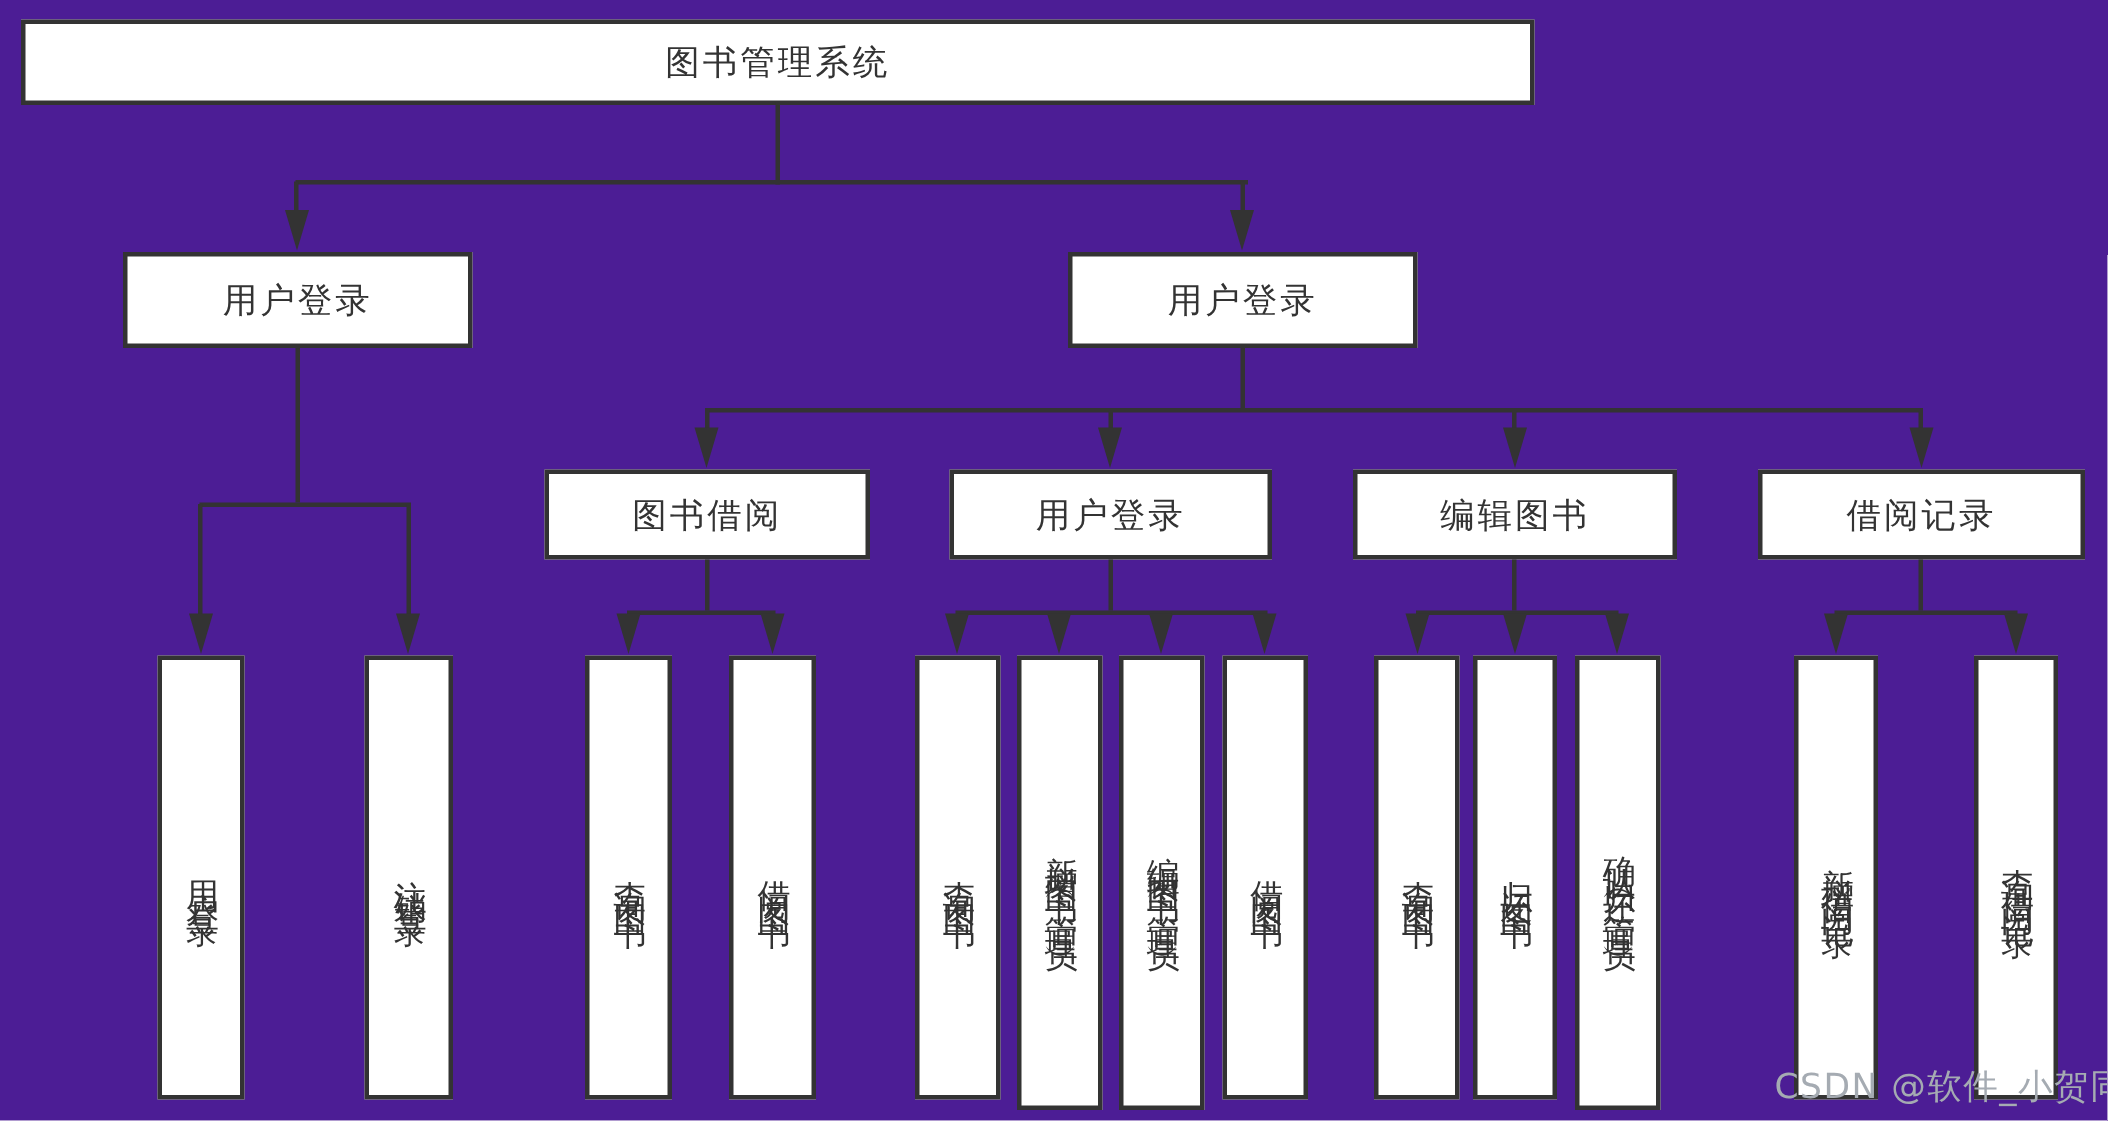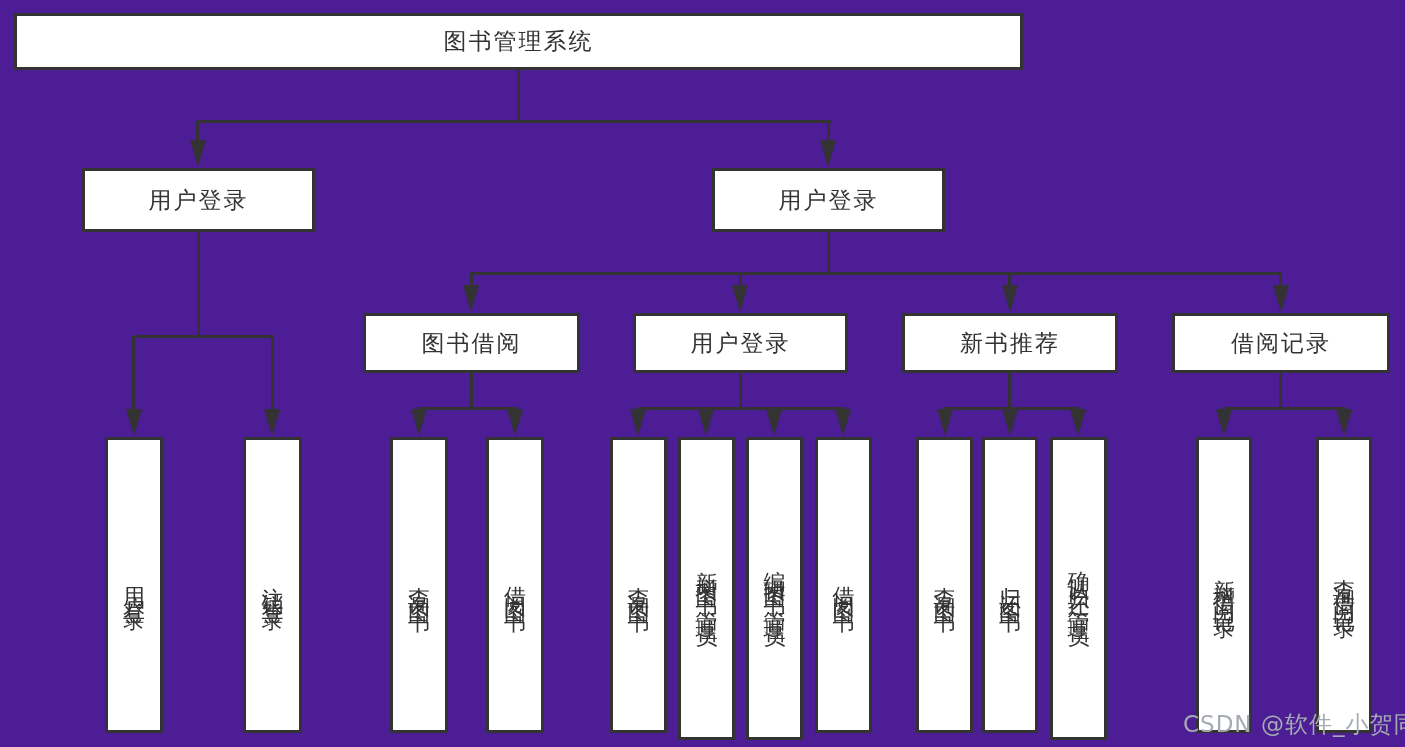--- a/index.html
+++ b/index.html
@@ -49,21 +49,21 @@
 
   <div class="box" style="left:363px;top:313px;width:217px;height:60px;">
     <span>图书借阅</span>
   </div>
 
   <div class="box" style="left:633px;top:313px;width:215px;height:60px;">
     <span>用户登录</span>
   </div>
 
   <div class="box" style="left:902px;top:313px;width:216px;height:60px;">
-    <span>新书推荐</span>
+    <span>编辑图书</span>
   </div>
 
   <div class="box" style="left:1172px;top:313px;width:218px;height:60px;">
     <span>借阅记录</span>
   </div>
 
   <div class="box leaf" style="left:105px;top:437px;width:58px;height:296px;">
     <span class="vtext">用户登录</span>
   </div>
   <div class="box leaf" style="left:243px;top:437px;width:59px;height:296px;">

